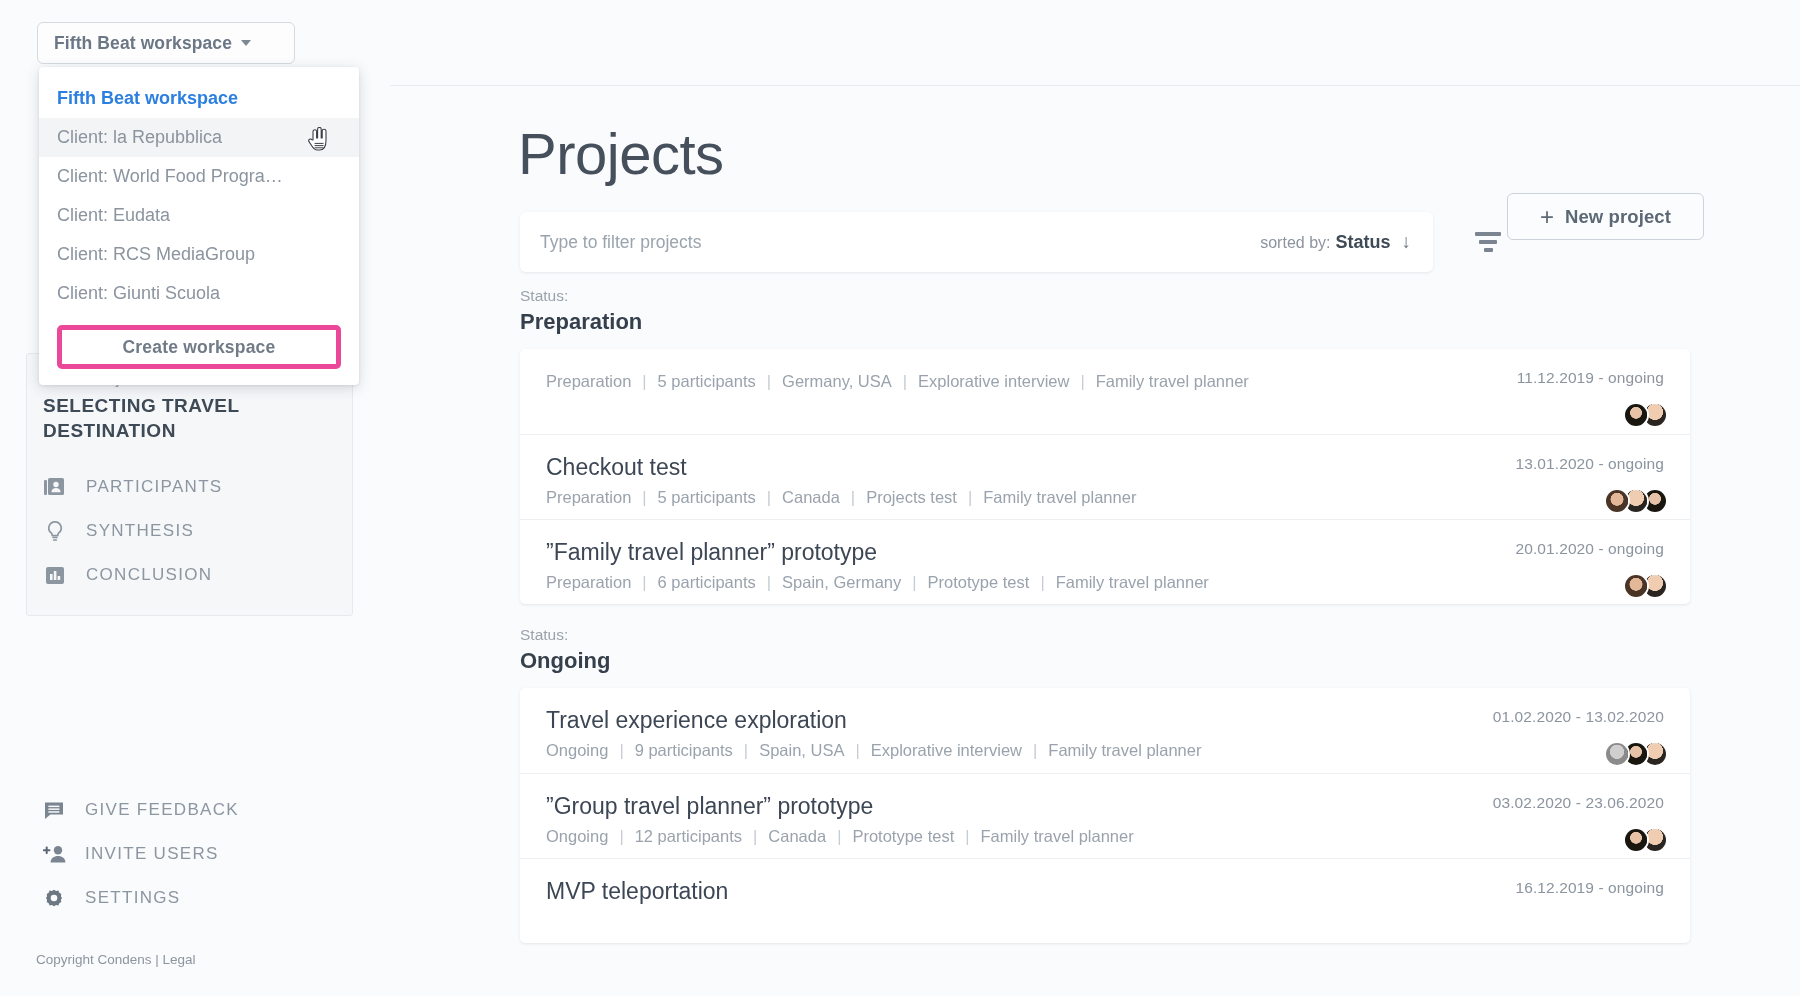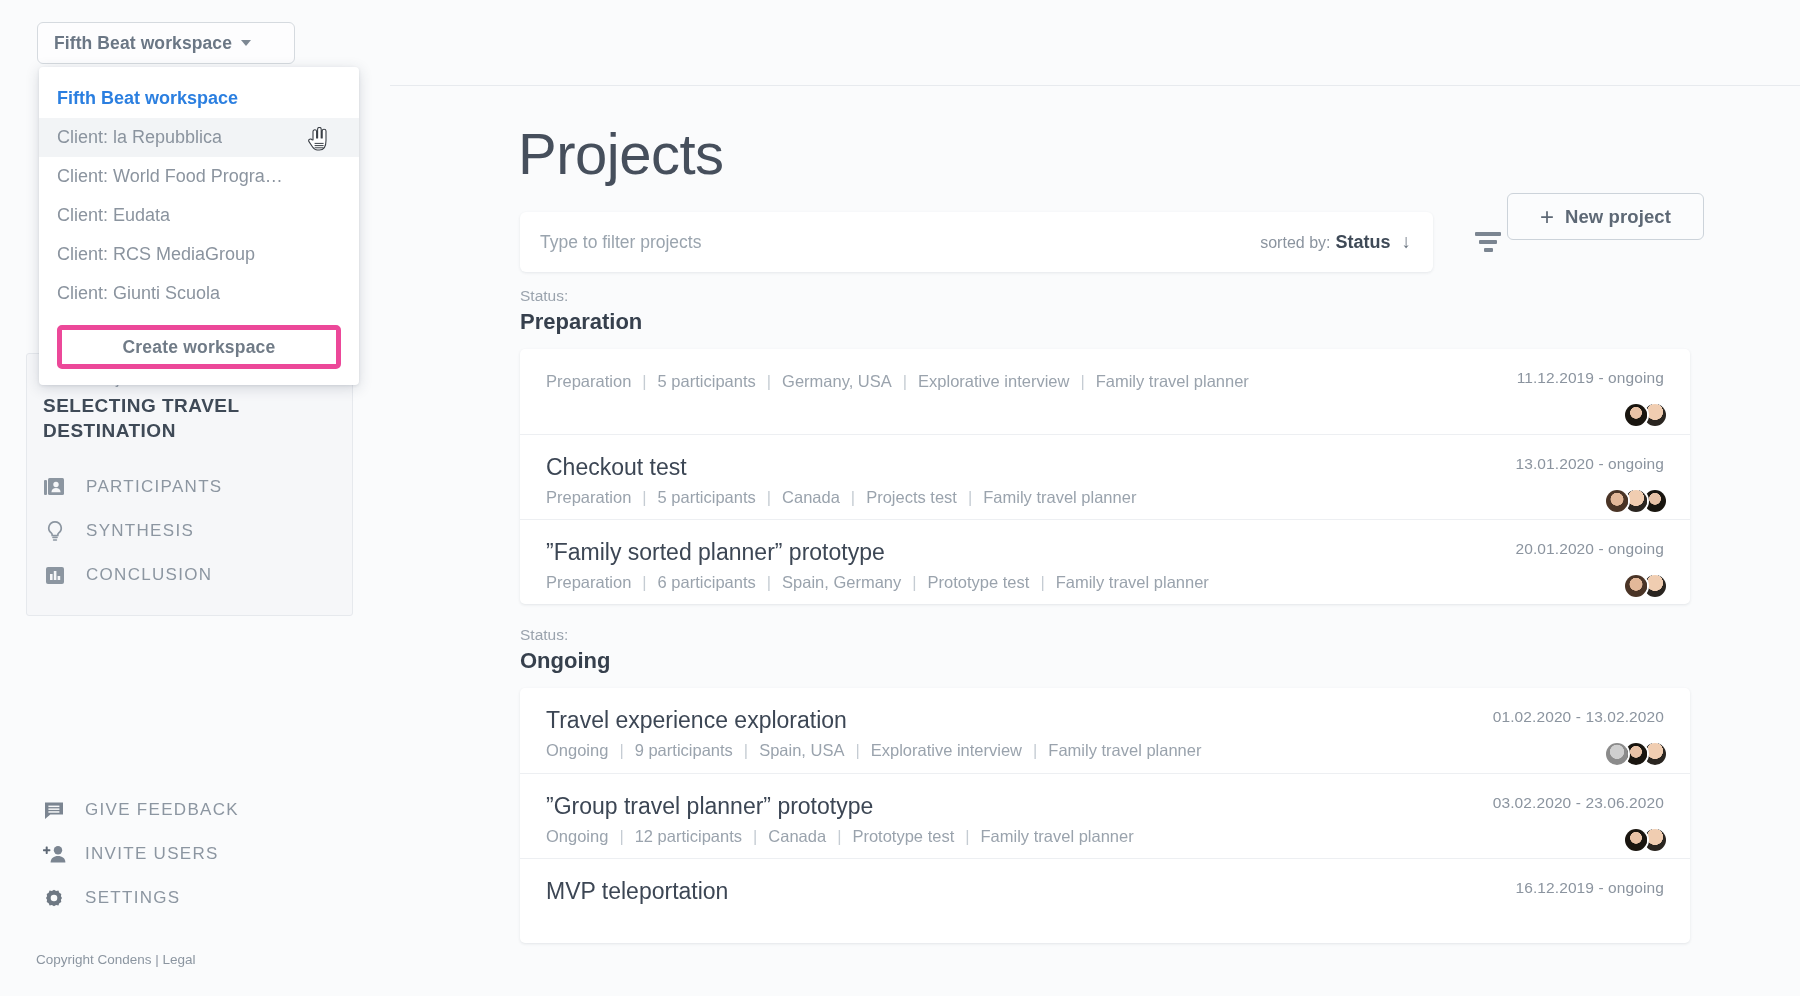--- a/index.html
+++ b/index.html
@@ -400,21 +400,21 @@
             <span class="avatar">
                 <span class="face" style="background:radial-gradient(circle at 50% 36%, #f0cdb1 0 44%, #2a2520 46% 100%);"></span>
               </span>
             <span class="avatar">
                 <span class="face" style="background:radial-gradient(circle at 50% 42%, #e3b899 0 37%, #4a3426 40% 100%);"></span>
               </span>
           </div>
         </div>
 
         <div class="project-row">
-          <div class="pr-title">”Family sorted planner” prototype</div>
+          <div class="pr-title">”Family travel planner” prototype</div>
           <div class="pr-meta">
             <span>Preparation</span><span class="sep">|</span><span>6 participants</span><span class="sep">|</span><span>Spain, Germany</span><span class="sep">|</span><span>Prototype test</span><span class="sep">|</span><span>Family travel planner</span>
           </div>
           <div class="pr-date">20.01.2020 - ongoing</div>
           <div class="pr-avatars">
             <span class="avatar">
                 <span class="face" style="background:radial-gradient(circle at 50% 36%, #f0cdb1 0 44%, #2a2520 46% 100%);"></span>
               </span>
             <span class="avatar">
                 <span class="face" style="background:radial-gradient(circle at 50% 42%, #e3b899 0 37%, #4a3426 40% 100%);"></span>

